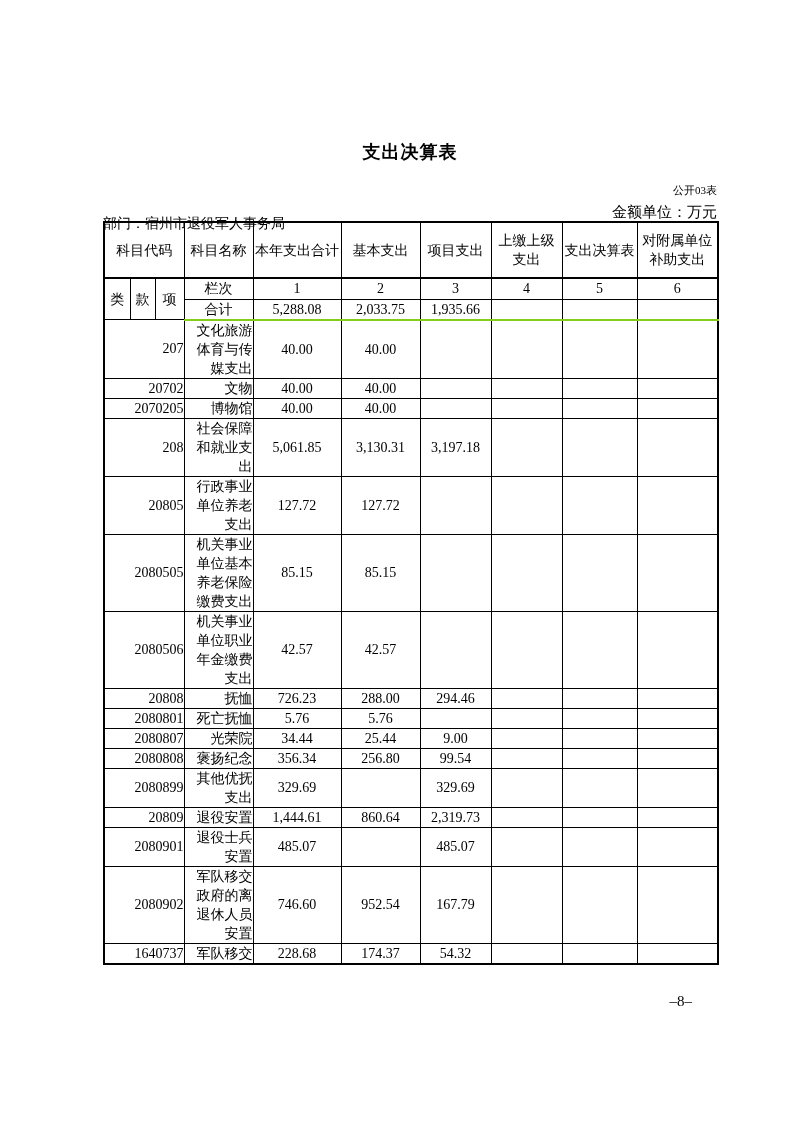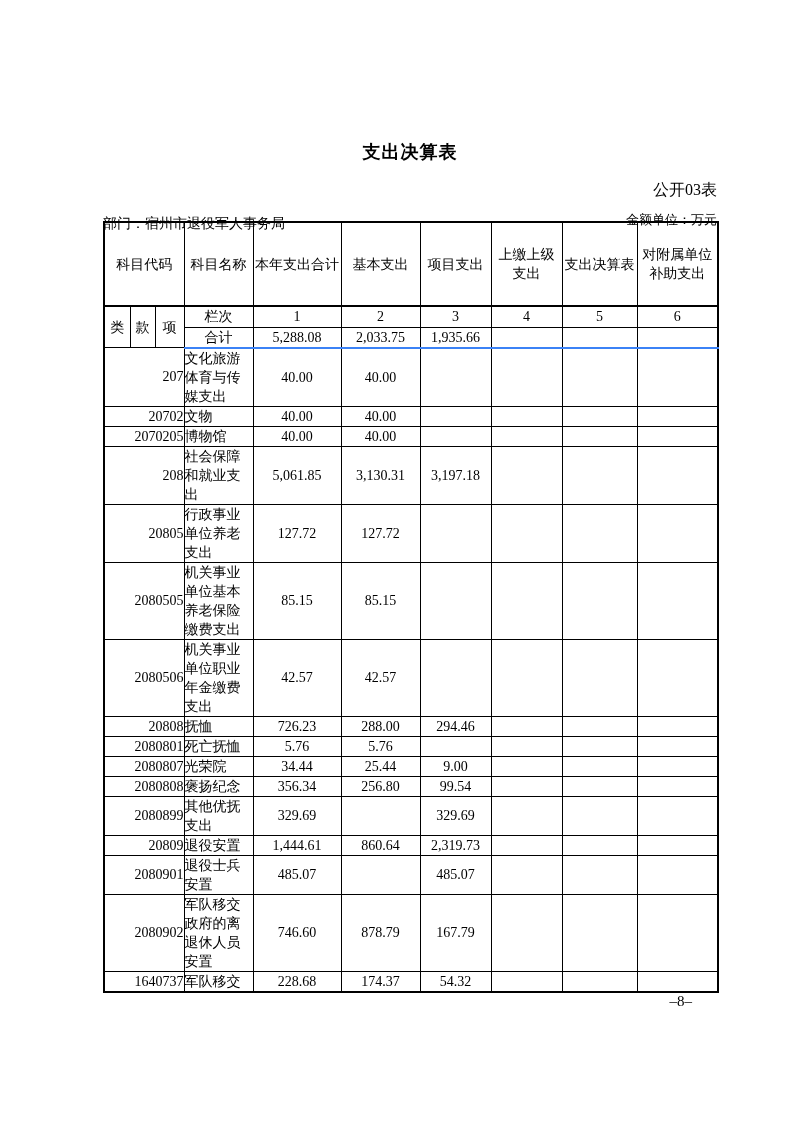--- a/index.html
+++ b/index.html
@@ -12,56 +12,56 @@
     overflow: hidden;
   }
   .page-title {
     position: absolute; left: 103px; top: 140px; width: 614px;
     text-align: center;
     font-family: "DejaVu Sans", "Liberation Sans", sans-serif;
     font-weight: bold; font-size: 18px; letter-spacing: 1px;
   }
   .form-no {
     position: absolute; right: 76px; top: 183px;
-    font-size: 16px; line-height: 14px;
+    font-size: 11px; line-height: 14px;
   }
   .dept {
     position: absolute; left: 103px; top: 215px;
     font-size: 14px; line-height: 17px;
   }
   .unit {
     position: absolute; right: 76px; top: 205px;
-    font-size: 13px; line-height: 14px; margin-top: 8px;
+    font-size: 15px; line-height: 14px;
   }
   table.fin {
     position: absolute; left: 103px; top: 221px; width: 614px;
     border-collapse: collapse; table-layout: fixed;
     border: 2px solid #000;
   }
   table.fin th, table.fin td {
     border: 1px solid #000;
     font-size: 14px; font-weight: normal;
     padding: 0; line-height: 19px;
     vertical-align: middle;
     overflow: hidden;
   }
   table.fin th {
     text-align: center;
     white-space: pre-line;
     word-break: keep-all;
   }
-  tr.h1 { height: 84px; }
+  tr.h1 { height: 56px; }
   tr.h2 { height: 21px; }
   tr.h3 { height: 20px; }
   tbody tr { height: 20px; }
   tr.h1 th { border-bottom: 2px solid #000; }
   td.subcol { text-align: center; border-bottom: 2px solid #000; }
-  tr.total td { border-bottom: 2px solid #3b82f6; }
+  tr.total td { border-bottom: 2px solid #84cc16; }
   td.code { text-align: right; padding-left: 2px; }
-  td.name { text-align: left; padding-left: 2px; padding-right: 1px; }
+  td.name { text-align: right; padding-left: 2px; padding-right: 1px; }
   td.num  { text-align: center; }
   .bold { font-weight: bold; }
   .pageno {
     position: absolute; right: 101px; top: 993px;
     font-size: 15px; line-height: 17px;
   }
 </style>
 </head>
 <body>
 
@@ -256,21 +256,21 @@
         <td class="num"></td>
         <td class="num">485.07</td>
         <td class="num"></td>
         <td class="num"></td>
         <td class="num"></td>
       </tr>
       <tr>
         <td colspan="3" class="code">2080902</td>
         <td class="name">军队移交政府的离退休人员安置</td>
         <td class="num">746.60</td>
-        <td class="num">878.79</td>
+        <td class="num">952.54</td>
         <td class="num">167.79</td>
         <td class="num"></td>
         <td class="num"></td>
         <td class="num"></td>
       </tr>
       <tr>
         <td colspan="3" class="code">1640737</td>
         <td class="name">军队移交</td>
         <td class="num">228.68</td>
         <td class="num">174.37</td>

